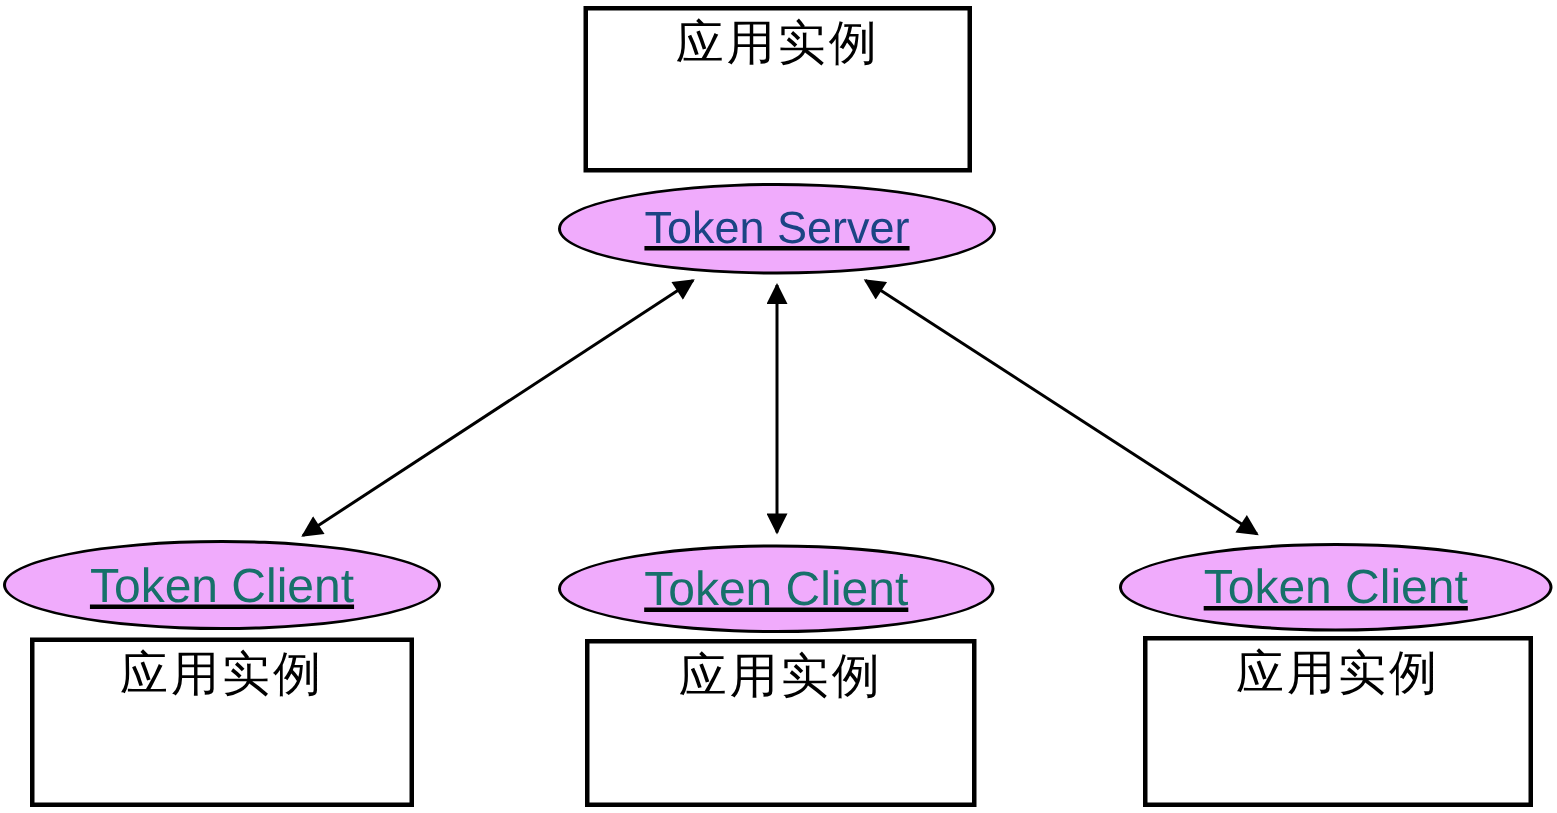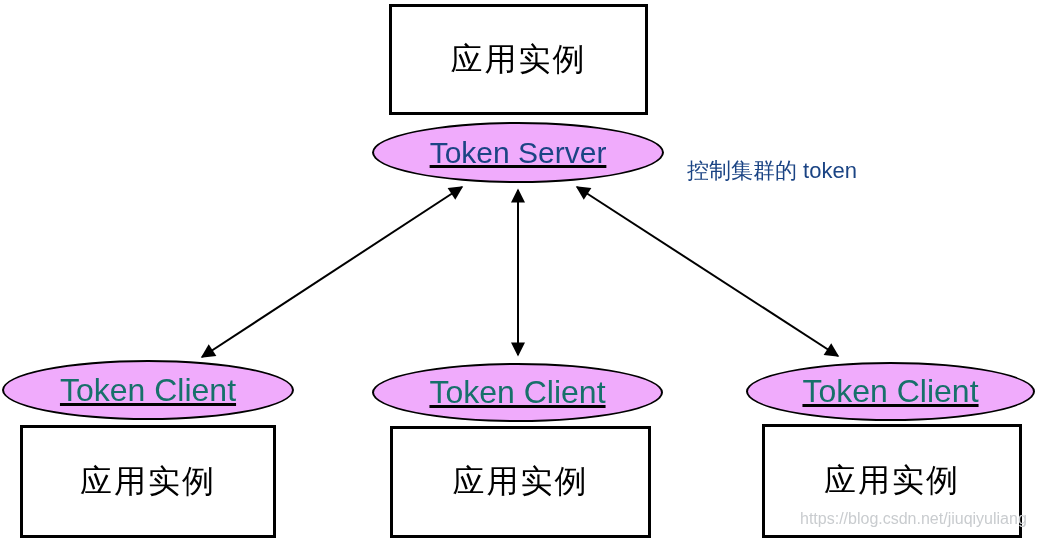--- a/index.html
+++ b/index.html
@@ -17,21 +17,20 @@
     left: 0;
     top: 0;
     width: 1038px;
     height: 542px;
   }
   .node-rect {
     position: absolute;
     border: 3px solid #000000;
     background: #ffffff;
     display: flex;
-    align-items: center;
     justify-content: center;
   }
   .node-ellipse {
     position: absolute;
     border: 2px solid #000000;
     border-radius: 50%;
     background: #f0abfc;
     display: flex;
     align-items: center;
     justify-content: center;
@@ -87,21 +86,20 @@
   </svg>
 
   <div class="node-rect" style="left:389px; top:4px; width:259px; height:111px;">
     <span class="cjk-label">应用实例</span>
   </div>
 
   <div class="node-ellipse" style="left:372px; top:122px; width:292px; height:61px;">
     <span class="server-label">Token Server</span>
   </div>
 
-  <div class="annotation">控制集群的 token</div>
 
   <div class="node-ellipse" style="left:2px; top:360px; width:292px; height:60px;">
     <span class="client-label">Token Client</span>
   </div>
   <div class="node-rect" style="left:20px; top:425px; width:256px; height:113px;">
     <span class="cjk-label">应用实例</span>
   </div>
 
   <div class="node-ellipse" style="left:372px; top:363px; width:291px; height:59px;">
     <span class="client-label">Token Client</span>
@@ -110,15 +108,14 @@
     <span class="cjk-label">应用实例</span>
   </div>
 
   <div class="node-ellipse" style="left:746px; top:362px; width:289px; height:59px;">
     <span class="client-label">Token Client</span>
   </div>
   <div class="node-rect" style="left:762px; top:424px; width:260px; height:114px;">
     <span class="cjk-label">应用实例</span>
   </div>
 
-  <div class="watermark">https://blog.csdn.net/jiuqiyuliang</div>
 
 </div>
 
 </body></html>

